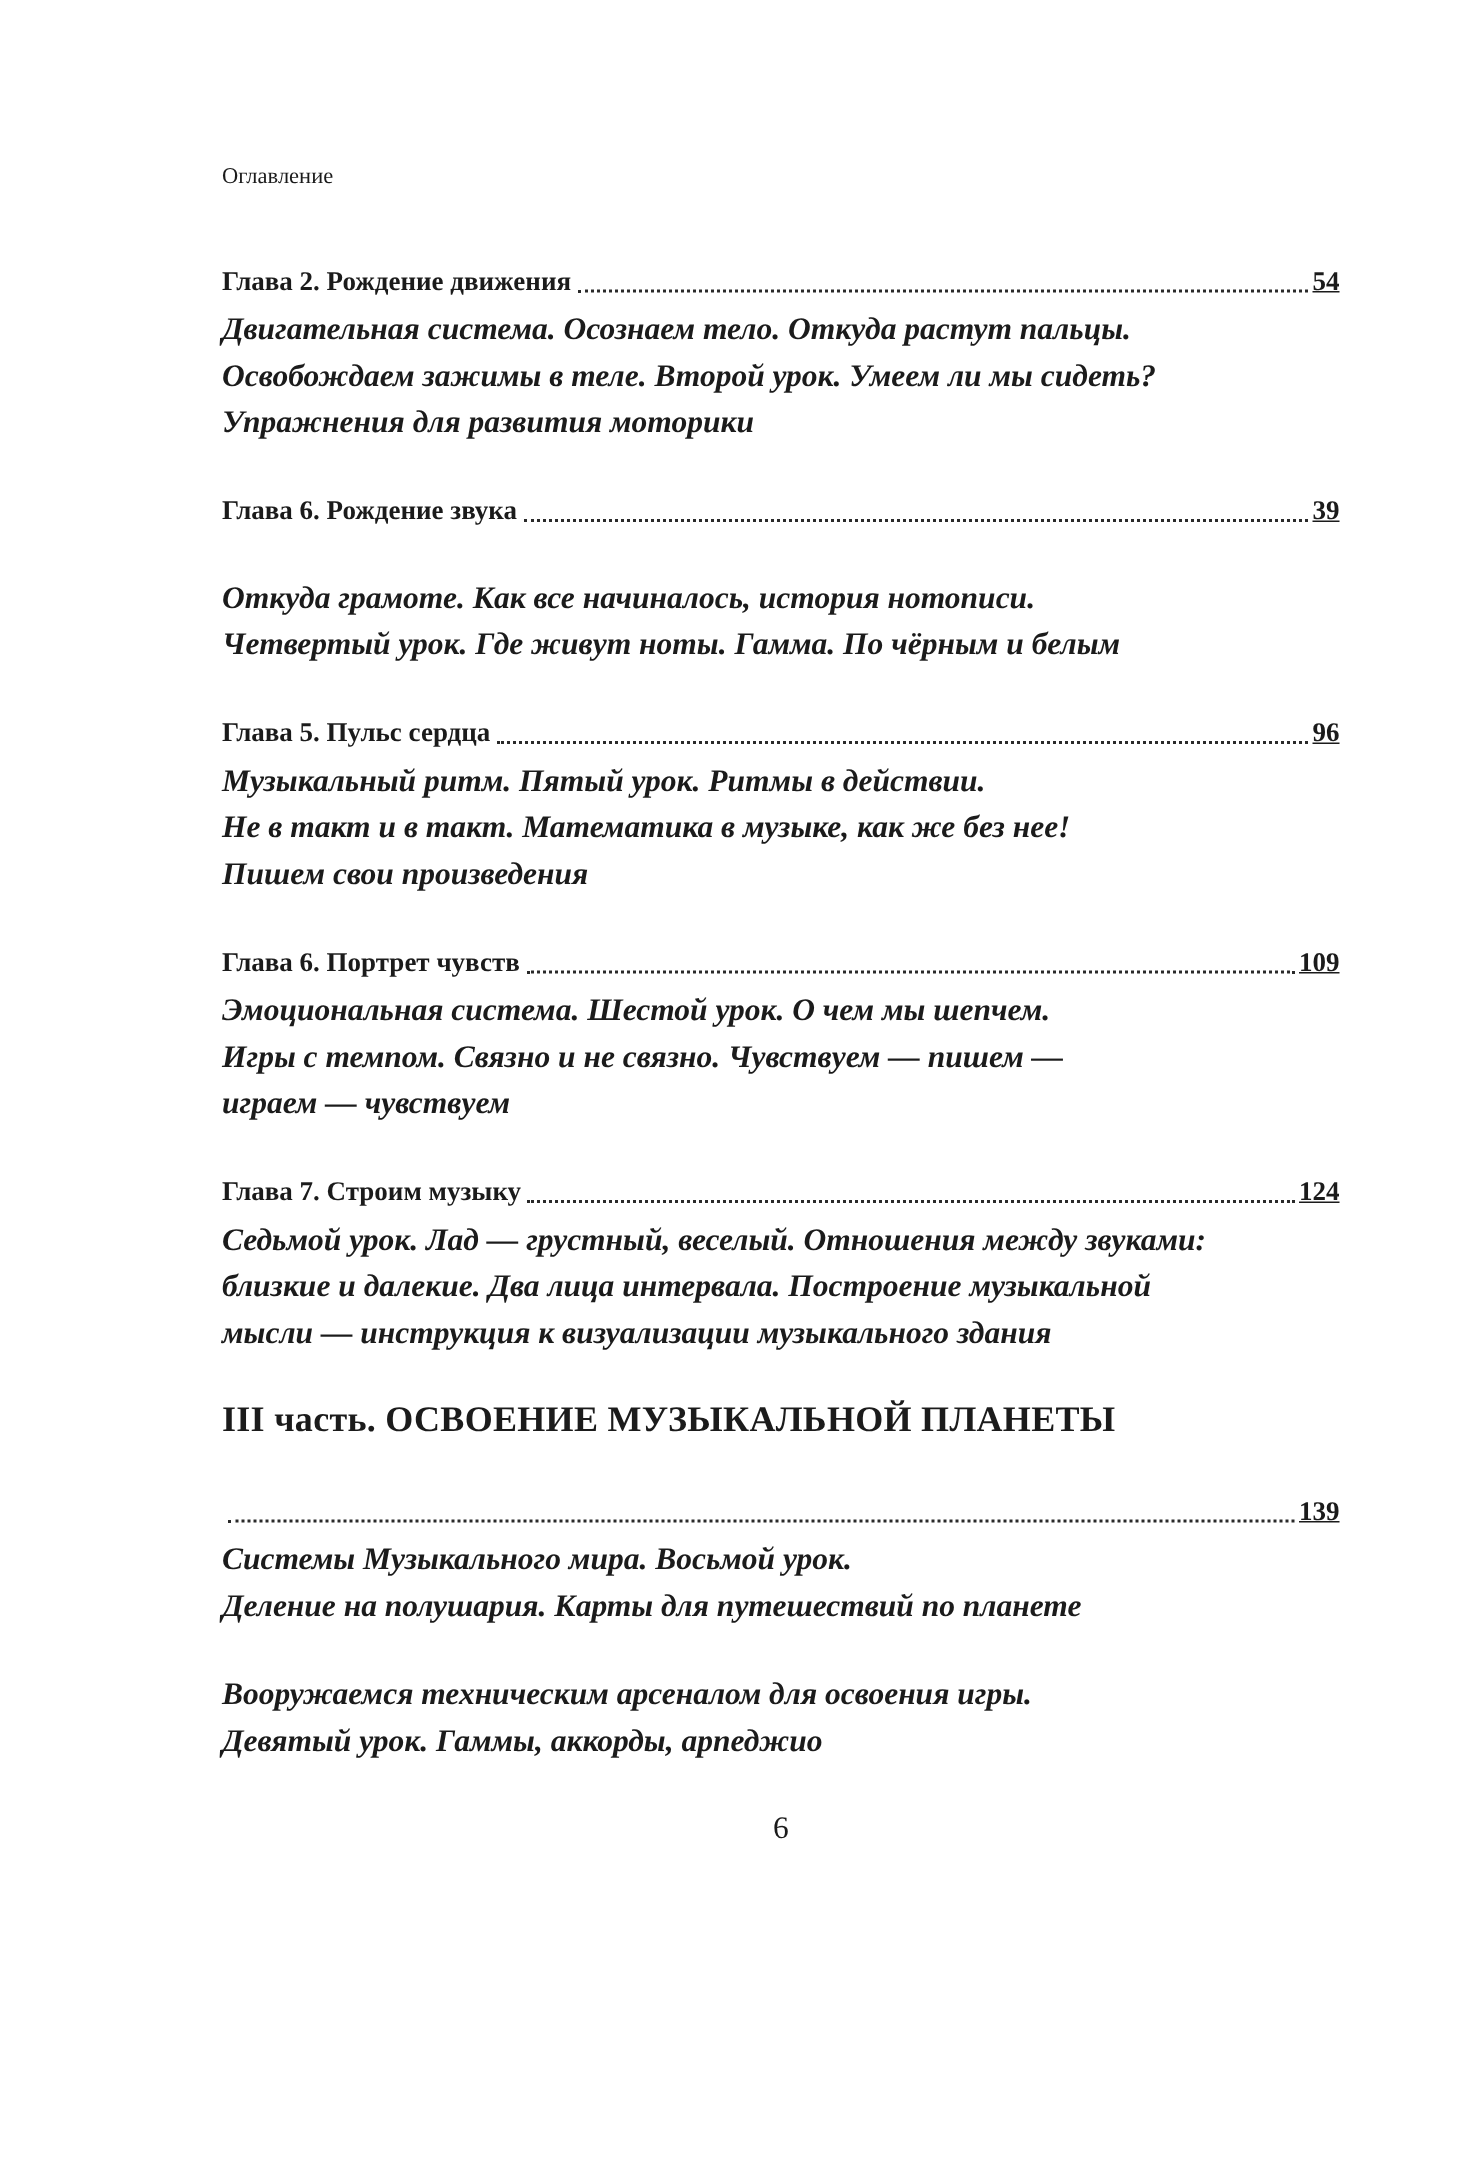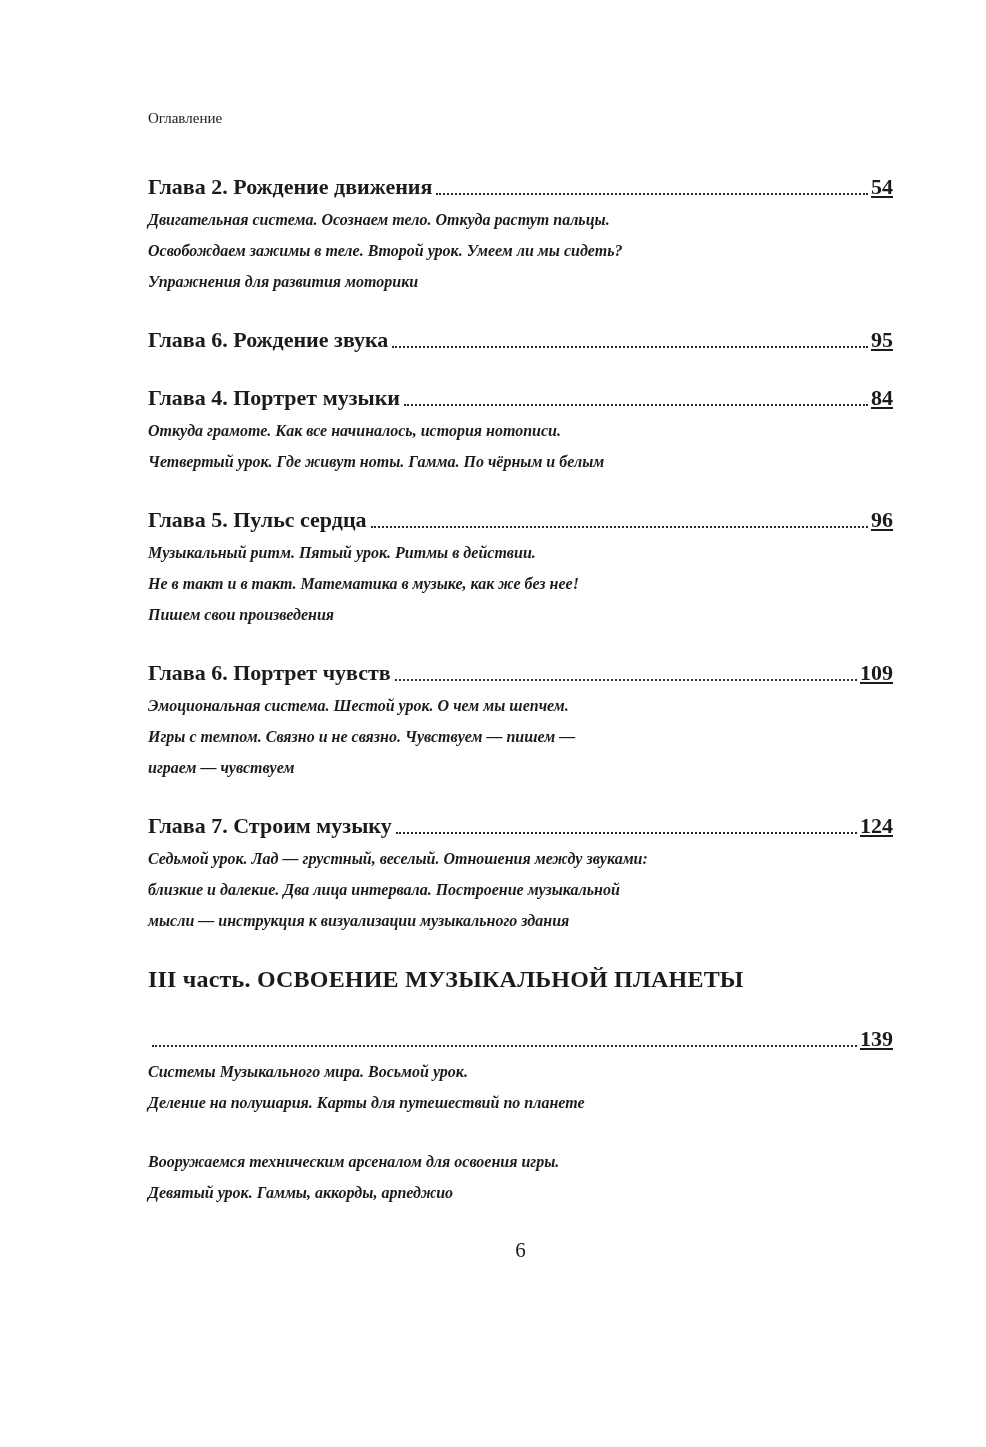--- a/index.html
+++ b/index.html
@@ -27,21 +27,21 @@
     margin-bottom: 42px;
   }
 
   .toc-entry {
     margin-bottom: 28px;
   }
 
   .entry-line {
     display: flex;
     align-items: baseline;
-    font-size: 22px;
+    font-size: 18px;
     line-height: 30px;
     font-weight: 700;
   }
 
   .entry-title {
     white-space: nowrap;
     flex: 0 1 auto;
   }
 
   .leader {
@@ -52,21 +52,21 @@
     border-bottom: 2px dotted #2a2a2a;
   }
 
   .entry-page {
     flex: 0 0 auto;
     font-weight: 700;
     text-decoration: underline;
   }
 
   .entry-desc {
-    font-size: 16px;
+    font-size: 21px;
     line-height: 31px;
     font-weight: 700;
     font-style: italic;
     white-space: pre-line;
     margin-top: 2px;
   }
 
   .section-heading {
     font-size: 24px;
     line-height: 30px;
@@ -100,30 +100,25 @@
     </div>
     <div class="entry-desc">Двигательная система. Осознаем тело. Откуда растут пальцы.
 Освобождаем зажимы в теле. Второй урок. Умеем ли мы сидеть?
 Упражнения для развития моторики</div>
   </div>
 
   <div class="toc-entry">
     <div class="entry-line">
       <span class="entry-title">Глава 6. Рождение звука</span>
       <span class="leader"></span>
-      <span class="entry-page">95</span>
+      <span class="entry-page">39</span>
     </div>
   </div>
 
   <div class="toc-entry">
-    <div class="entry-line">
-      <span class="entry-title">Глава 4. Портрет музыки</span>
-      <span class="leader"></span>
-      <span class="entry-page">84</span>
-    </div>
     <div class="entry-desc">Откуда грамоте. Как все начиналось, история нотописи.
 Четвертый урок. Где живут ноты. Гамма. По чёрным и белым</div>
   </div>
 
   <div class="toc-entry">
     <div class="entry-line">
       <span class="entry-title">Глава 5. Пульс сердца</span>
       <span class="leader"></span>
       <span class="entry-page">96</span>
     </div>

